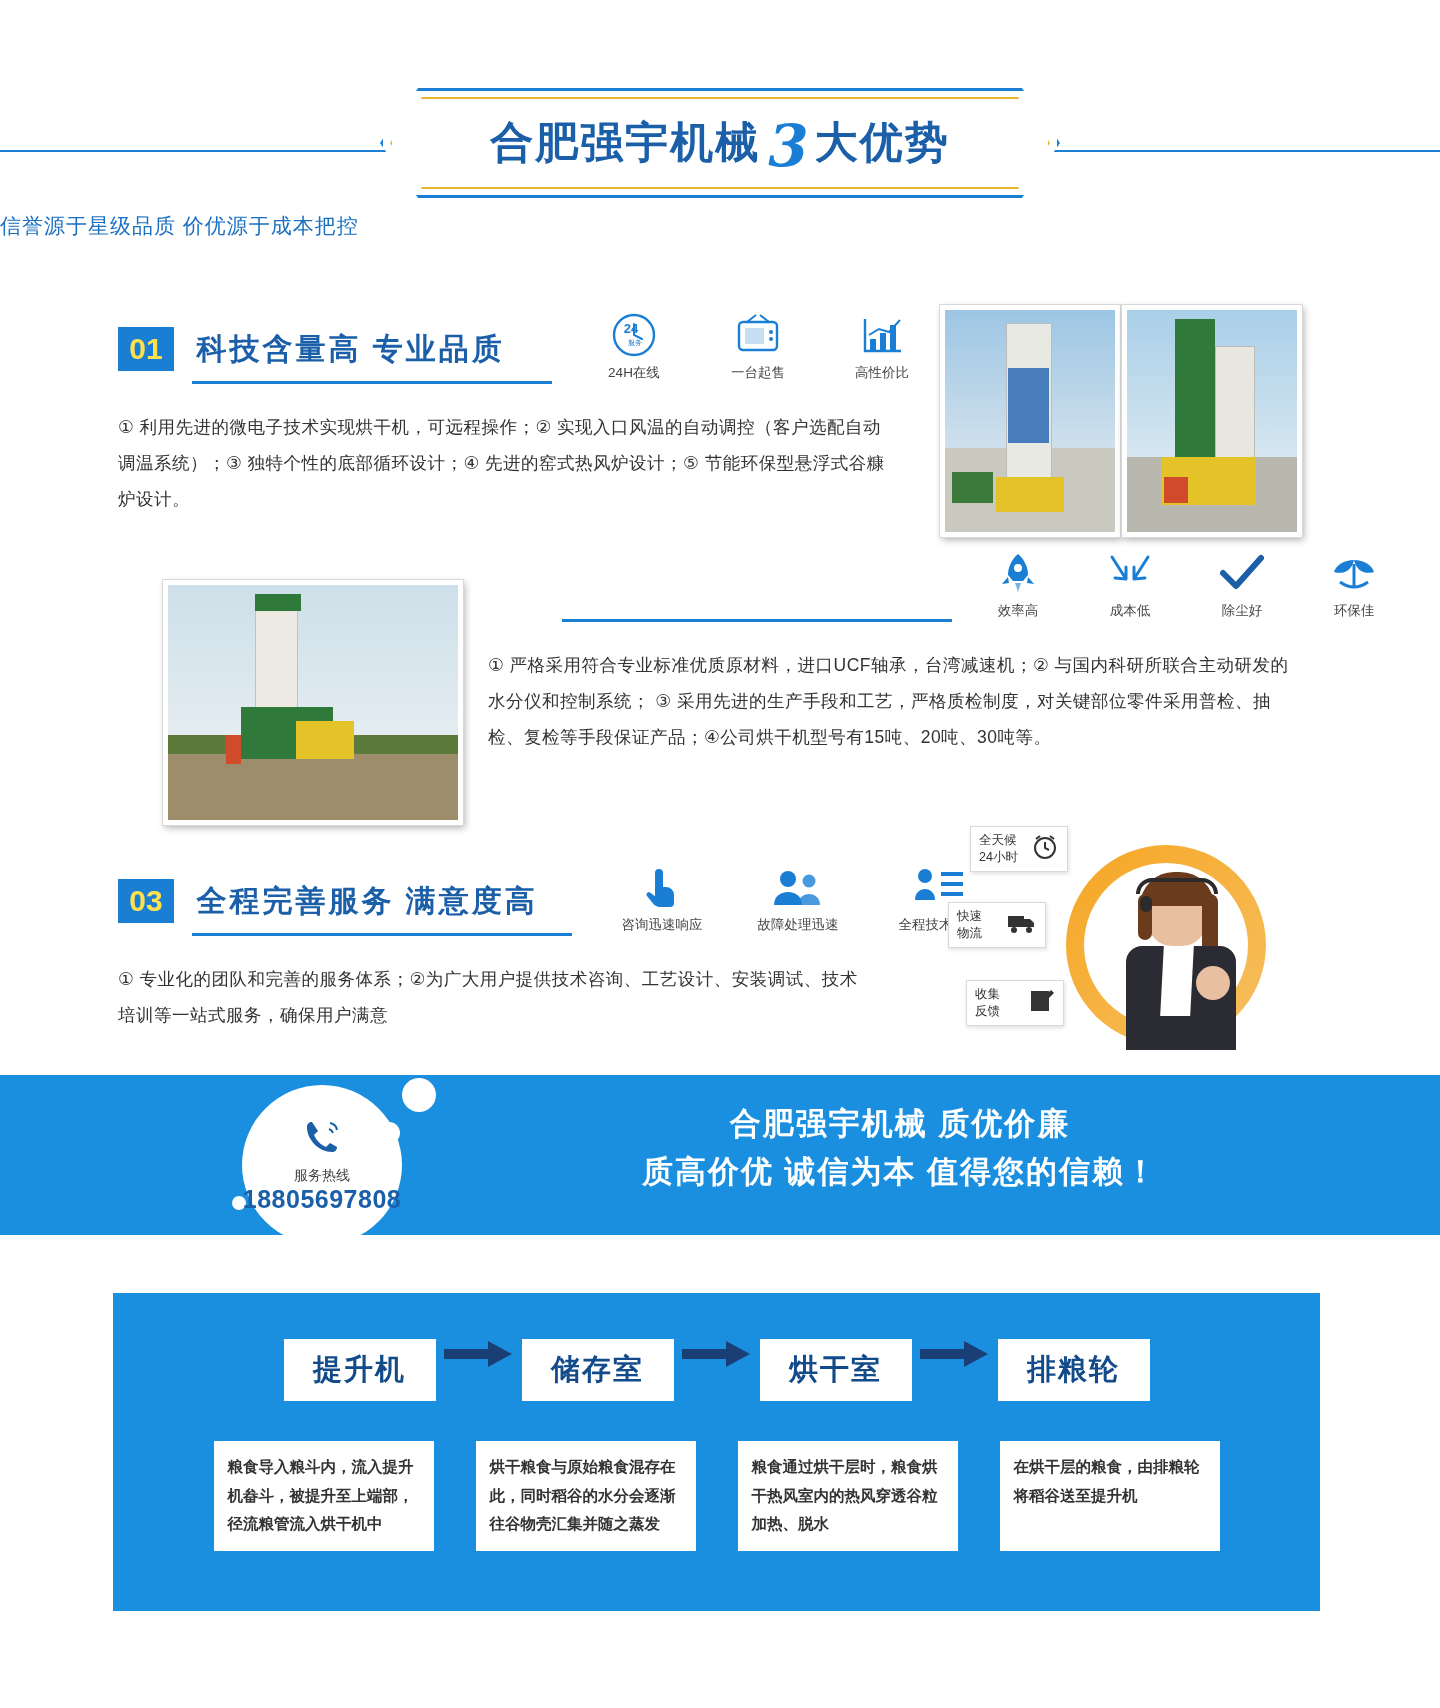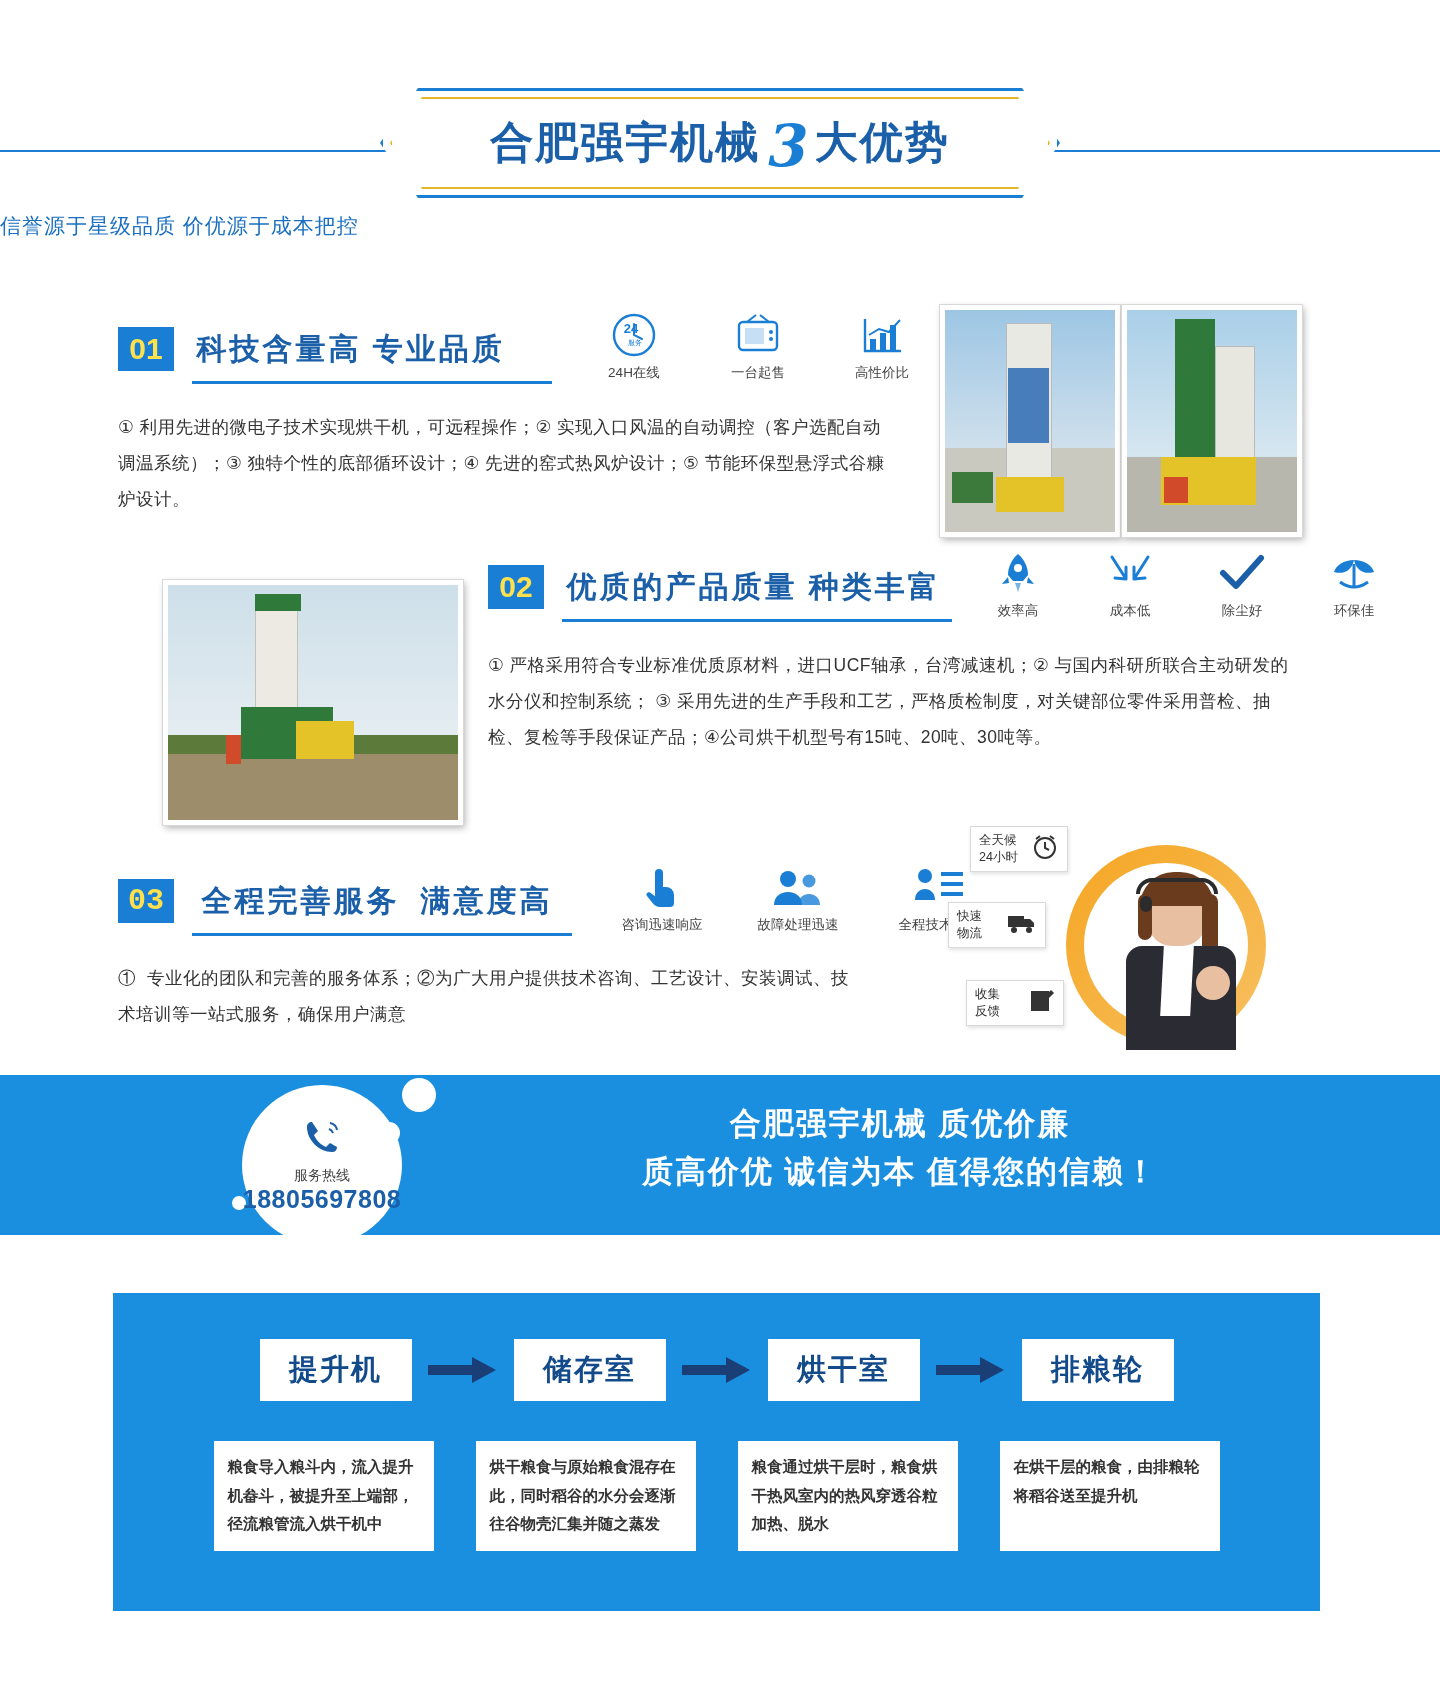--- a/index.html
+++ b/index.html
@@ -95,21 +95,21 @@
   .hotline-num{font-size:25px;font-weight:bold;color:#1a5fa8;letter-spacing:.5px;}
   .bar-slogan{
     position:absolute;left:520px;top:1100px;width:760px;text-align:center;color:#fff;
     font-size:31px;font-weight:bold;line-height:1.55;letter-spacing:2px;
   }
 
   
   .flow{
     position:absolute;left:113px;top:1293px;width:1207px;height:318px;background:#1a8fe0;
   }
-  .flow-steps{position:absolute;left:0;top:46px;width:100%;display:flex;align-items:center;justify-content:center;gap:8px;}
+  .flow-steps{position:absolute;left:0;top:46px;width:100%;display:flex;align-items:flex-start;justify-content:center;gap:0;}
   .step-box{
     background:#fff;width:152px;height:62px;display:flex;align-items:center;justify-content:center;
     font-size:29px;font-weight:bold;color:#124a8a;letter-spacing:2px;
   }
   .arrow{width:86px;display:flex;align-items:center;justify-content:center;}
   .desc-row{position:absolute;left:0;top:148px;width:100%;display:flex;justify-content:center;gap:42px;}
   .desc-box{
     background:#fff;width:220px;min-height:96px;padding:12px 14px;box-sizing:border-box;
     font-size:15.5px;line-height:1.85;color:#333;font-weight:bold;
   }
@@ -216,24 +216,20 @@
     <div style="position:absolute;left:30%;top:8%;width:14%;height:64%;background:#eceae2;border:1px solid #c2c2b8;"></div>
     <div style="position:absolute;left:30%;top:4%;width:16%;height:7%;background:#2f7a3a;"></div>
     <div style="position:absolute;left:25%;bottom:26%;width:32%;height:22%;background:#2f7a3a;"></div>
     <div style="position:absolute;left:44%;bottom:26%;width:20%;height:16%;background:#e3c327;"></div>
     <div style="position:absolute;left:20%;bottom:24%;width:5%;height:12%;background:#d14b2a;"></div>
   </div>
 
   <div class="block" style="left:488px;top:548px;width:830px;">
     <div style="display:flex;align-items:flex-end;">
       <div>
-        <div>
-          <span class="idx">02</span>
-          <span class="head-title">优质的产品质量 种类丰富</span>
-        </div>
         <div class="title-underline" style="width:390px;margin-left:74px;"></div>
       </div>
       <div class="icon-row" style="margin-left:30px;margin-bottom:2px;">
         <div class="icon-cell" style="width:72px;">
           <div class="icon-glyph">
             <svg width="42" height="44" viewBox="0 0 42 44">
                 <path d="M21 3c7 6 10 14 10 21l-5 6h-10l-5-6c0-7 3-15 10-21z" fill="#1a7fd4"></path>
                 <circle cx="21" cy="17" r="4" fill="#fff"></circle>
                 <path d="M11 26 L5 33 L12 32z M31 26 L37 33 L30 32z" fill="#1a7fd4"></path>
                 <path d="M18 32 q3 8 3 10 q0-2 3-10z" fill="#1a7fd4" opacity=".6"></path>
@@ -267,21 +263,21 @@
                 <path d="M10 30 q14 10 28 0" stroke="#1a7fd4" stroke-width="3" fill="none"></path>
               </svg>
           </div>
           <div class="icon-cap">环保佳</div>
         </div>
       </div>
     </div>
     <div class="body-text" style="margin-top:26px;width:818px;">① 严格采用符合专业标准优质原材料，进口UCF轴承，台湾减速机；② 与国内科研所联合主动研发的水分仪和控制系统； ③ 采用先进的生产手段和工艺，严格质检制度，对关键部位零件采用普检、抽检、复检等手段保证产品；④公司烘干机型号有15吨、20吨、30吨等。</div>
   </div>
 
-  <div class="block" style="left:118px;top:862px;width:800px;font-family:Liberation Mono, monospace;">
+  <div class="block" style="left:118px;top:862px;width:800px;">
     <div style="display:flex;align-items:flex-end;">
       <div>
         <div>
           <span class="idx">03</span>
           <span class="head-title">全程完善服务 满意度高</span>
         </div>
         <div class="title-underline" style="width:380px;margin-left:74px;"></div>
       </div>
       <div class="icon-row" style="margin-left:40px;margin-bottom:2px;gap:36px;">
         <div class="icon-cell" style="width:100px;">

